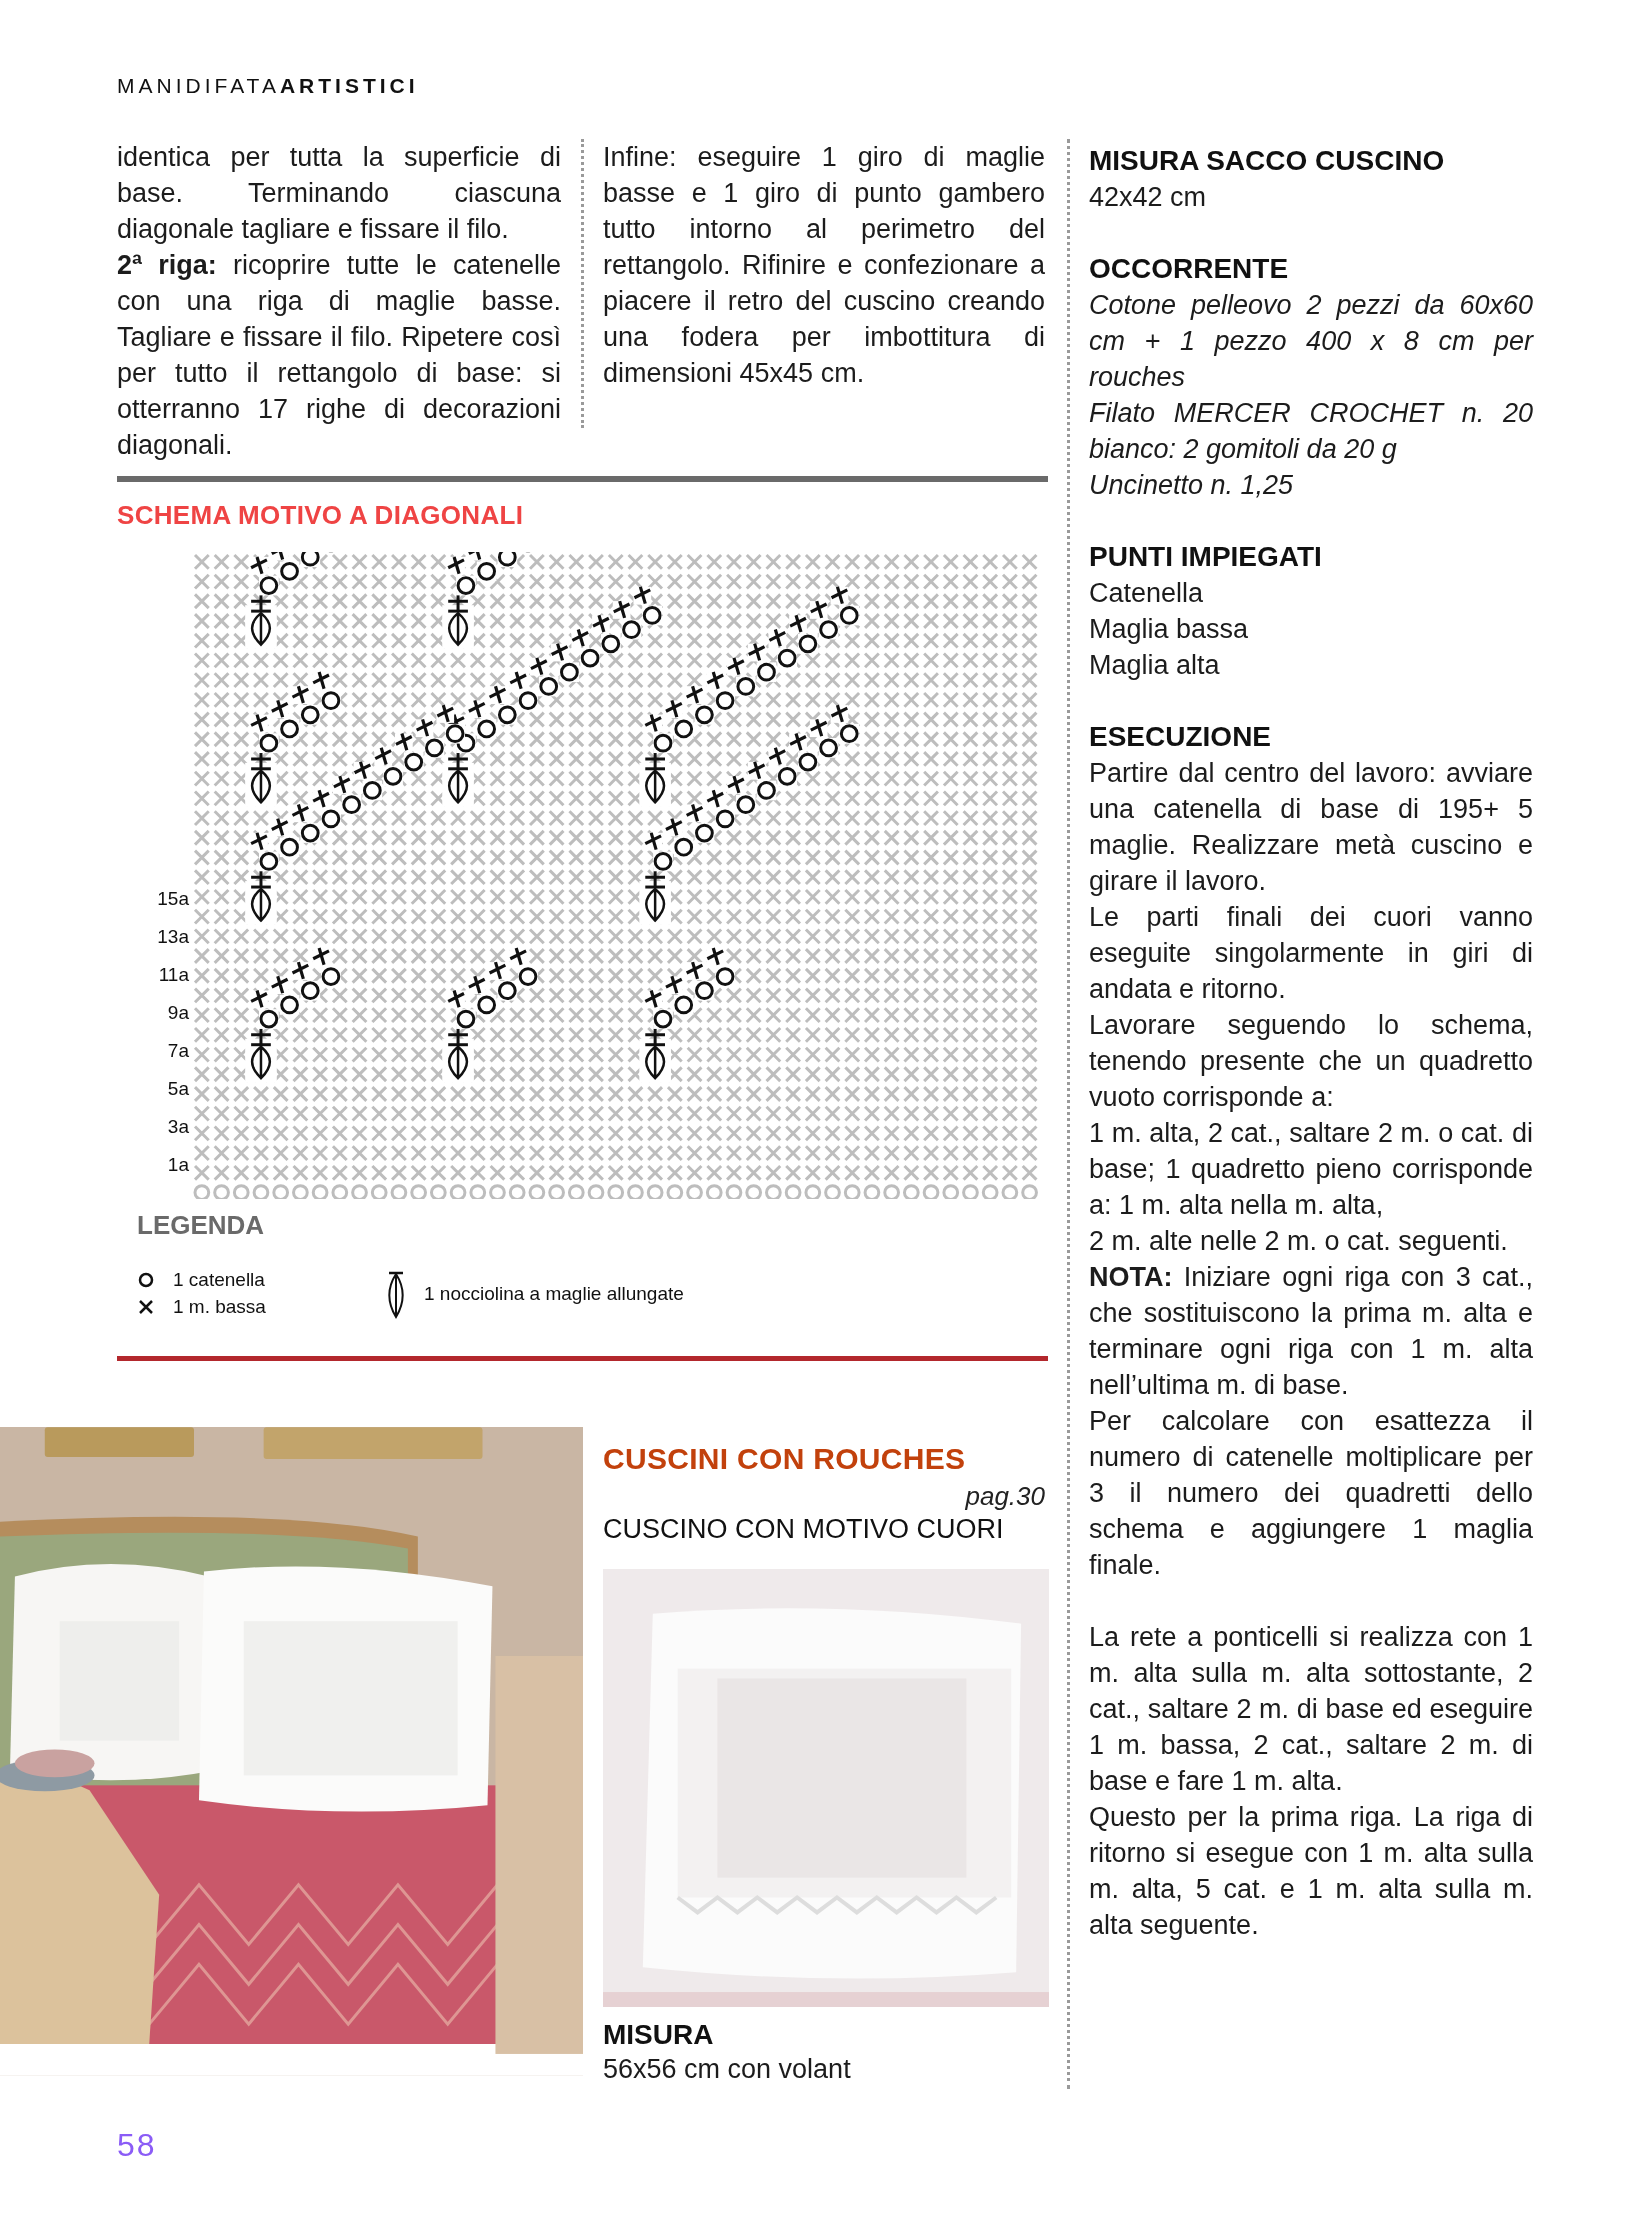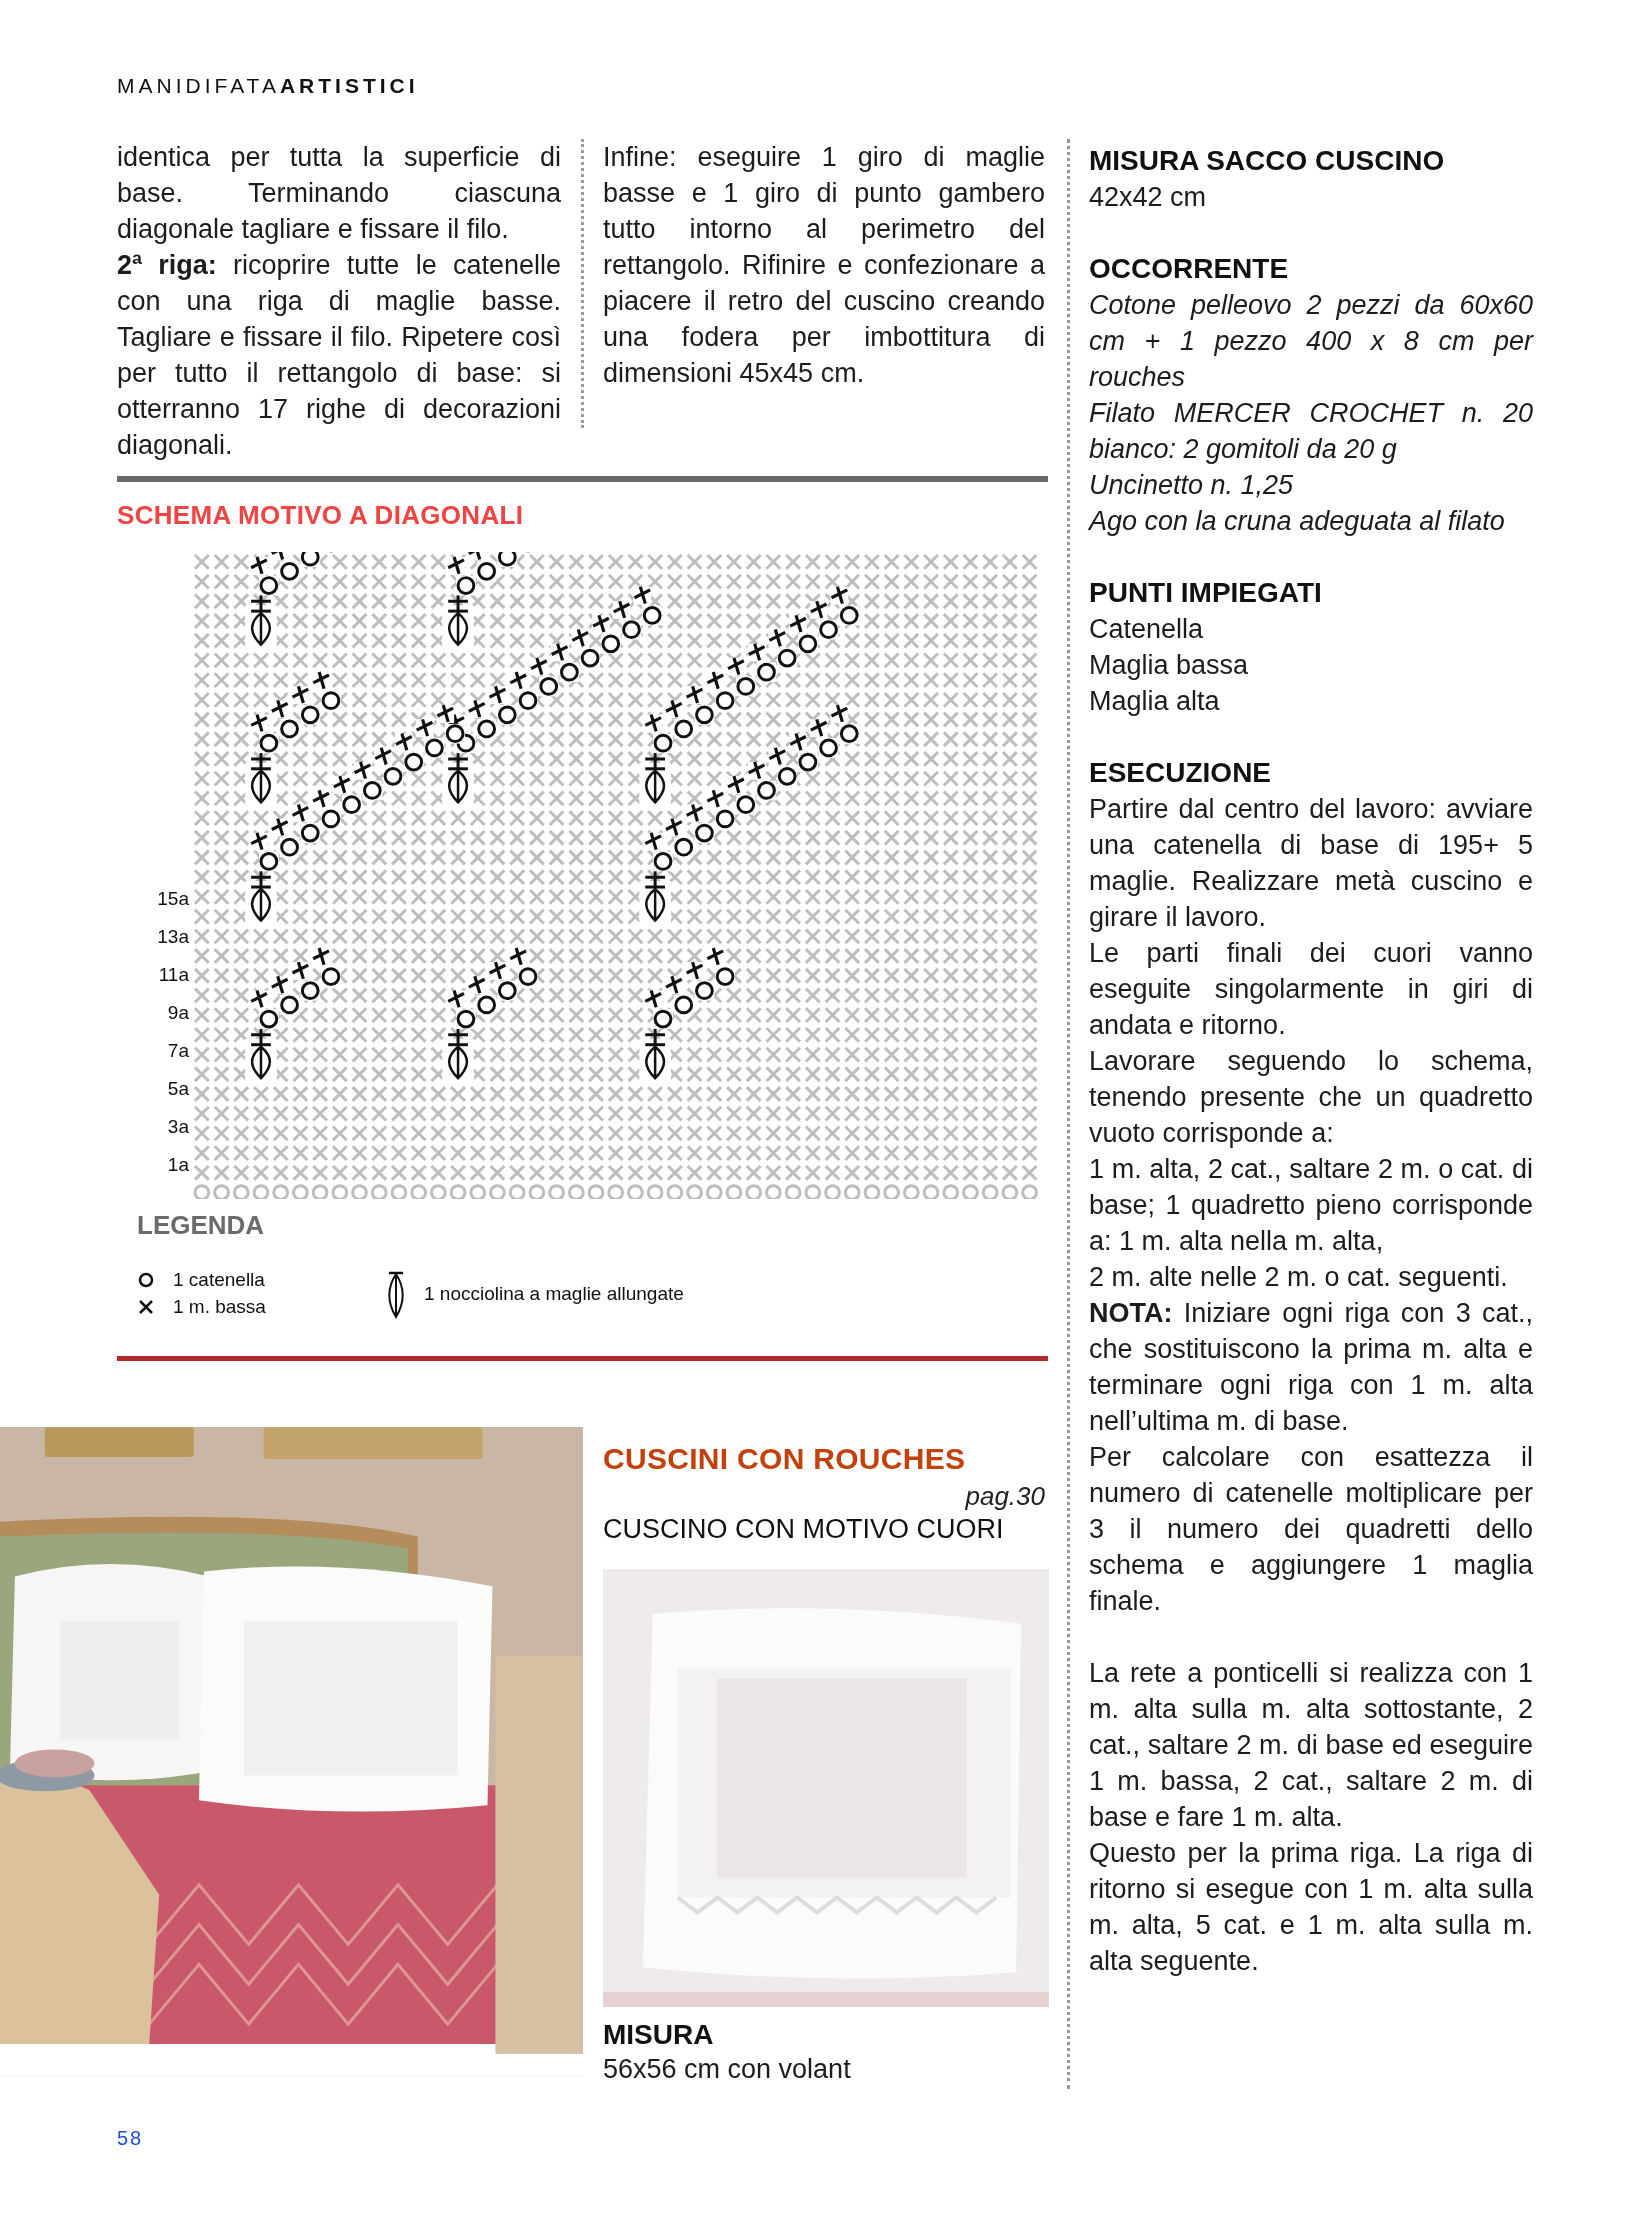--- a/index.html
+++ b/index.html
@@ -14,21 +14,21 @@
   .rule-gray{left:117px;top:476px;width:931px;height:6px;background:#6a6a6a;}
   .schema-title{left:117px;top:500px;font-size:26px;font-weight:bold;color:#ef4444;letter-spacing:0.3px;}
   .legend-title{left:137px;top:1210px;font-size:26px;font-weight:bold;color:#6a6a6a;}
   .legend-item{font-size:19px;color:#111;}
   .rule-red{left:117px;top:1356px;width:931px;height:5px;background:#b3282d;}
   .h-bold{font-weight:bold;font-size:28px;color:#111;}
   .italic{font-style:italic;}
   .red-title{left:603px;top:1442px;font-size:30px;font-weight:bold;color:#c2410c;letter-spacing:0.3px;}
   .pageref{left:603px;top:1481px;width:442px;text-align:right;font-size:26px;font-style:italic;color:#222;}
   .sub-title{left:603px;top:1514px;font-size:27px;font-weight:normal;color:#111;}
-  .page-num{left:117px;top:2127px;font-size:20px;letter-spacing:2px;color:#1d4ed8;}
+  .page-num{left:117px;top:2127px;font-size:32px;letter-spacing:2px;color:#8b5cf6;}
   .photo{overflow:hidden;}
 </style>
 </head>
 <body>
 
 <div class="abs running-head"><span>MANIDIFATA</span><b>ARTISTICI</b></div>
 
 <div class="abs col just" style="left:117px;top:139px;width:444px;">
   <p>identica per tutta la superficie di base. Terminando ciascuna diagonale tagliare e fissare il filo.</p>
   <p><b>2ª riga:</b><span> ricoprire tutte le catenelle con una riga di maglie basse. Tagliare e fissare il filo. Ripetere così per tutto il rettangolo di base: si otterranno 17 righe di decorazioni diagonali.</span></p>
@@ -1888,21 +1888,20 @@
 <div class="abs col" style="left:603px;top:2051px;">56x56 cm con volant</div>
 
 <div class="abs col" style="left:1089px;top:143px;width:444px;">
   <div class="h-bold">MISURA SACCO CUSCINO</div>
   <p>42x42 cm</p>
   <div style="height:36px"></div>
   <div class="h-bold">OCCORRENTE</div>
   <p class="italic just">Cotone pelleovo 2 pezzi da 60x60 cm + 1 pezzo 400 x 8 cm per rouches</p>
   <p class="italic just">Filato MERCER CROCHET n. 20 bianco: 2 gomitoli da 20 g</p>
   <p class="italic">Uncinetto n. 1,25</p>
-  <p class="italic">Ago con la cruna adeguata al filato</p>
   <div style="height:36px"></div>
   <div class="h-bold">PUNTI IMPIEGATI</div>
   <p>Catenella</p>
   <p>Maglia bassa</p>
   <p>Maglia alta</p>
   <div style="height:36px"></div>
   <div class="h-bold">ESECUZIONE</div>
   <p class="just">Partire dal centro del lavoro: avviare una catenella di base di 195+ 5 maglie. Realizzare metà cuscino e girare il lavoro.</p>
   <p class="just">Le parti finali dei cuori vanno eseguite singolarmente in giri di andata e ritorno.</p>
   <p class="just">Lavorare seguendo lo schema, tenendo presente che un quadretto vuoto corrisponde a:</p>

